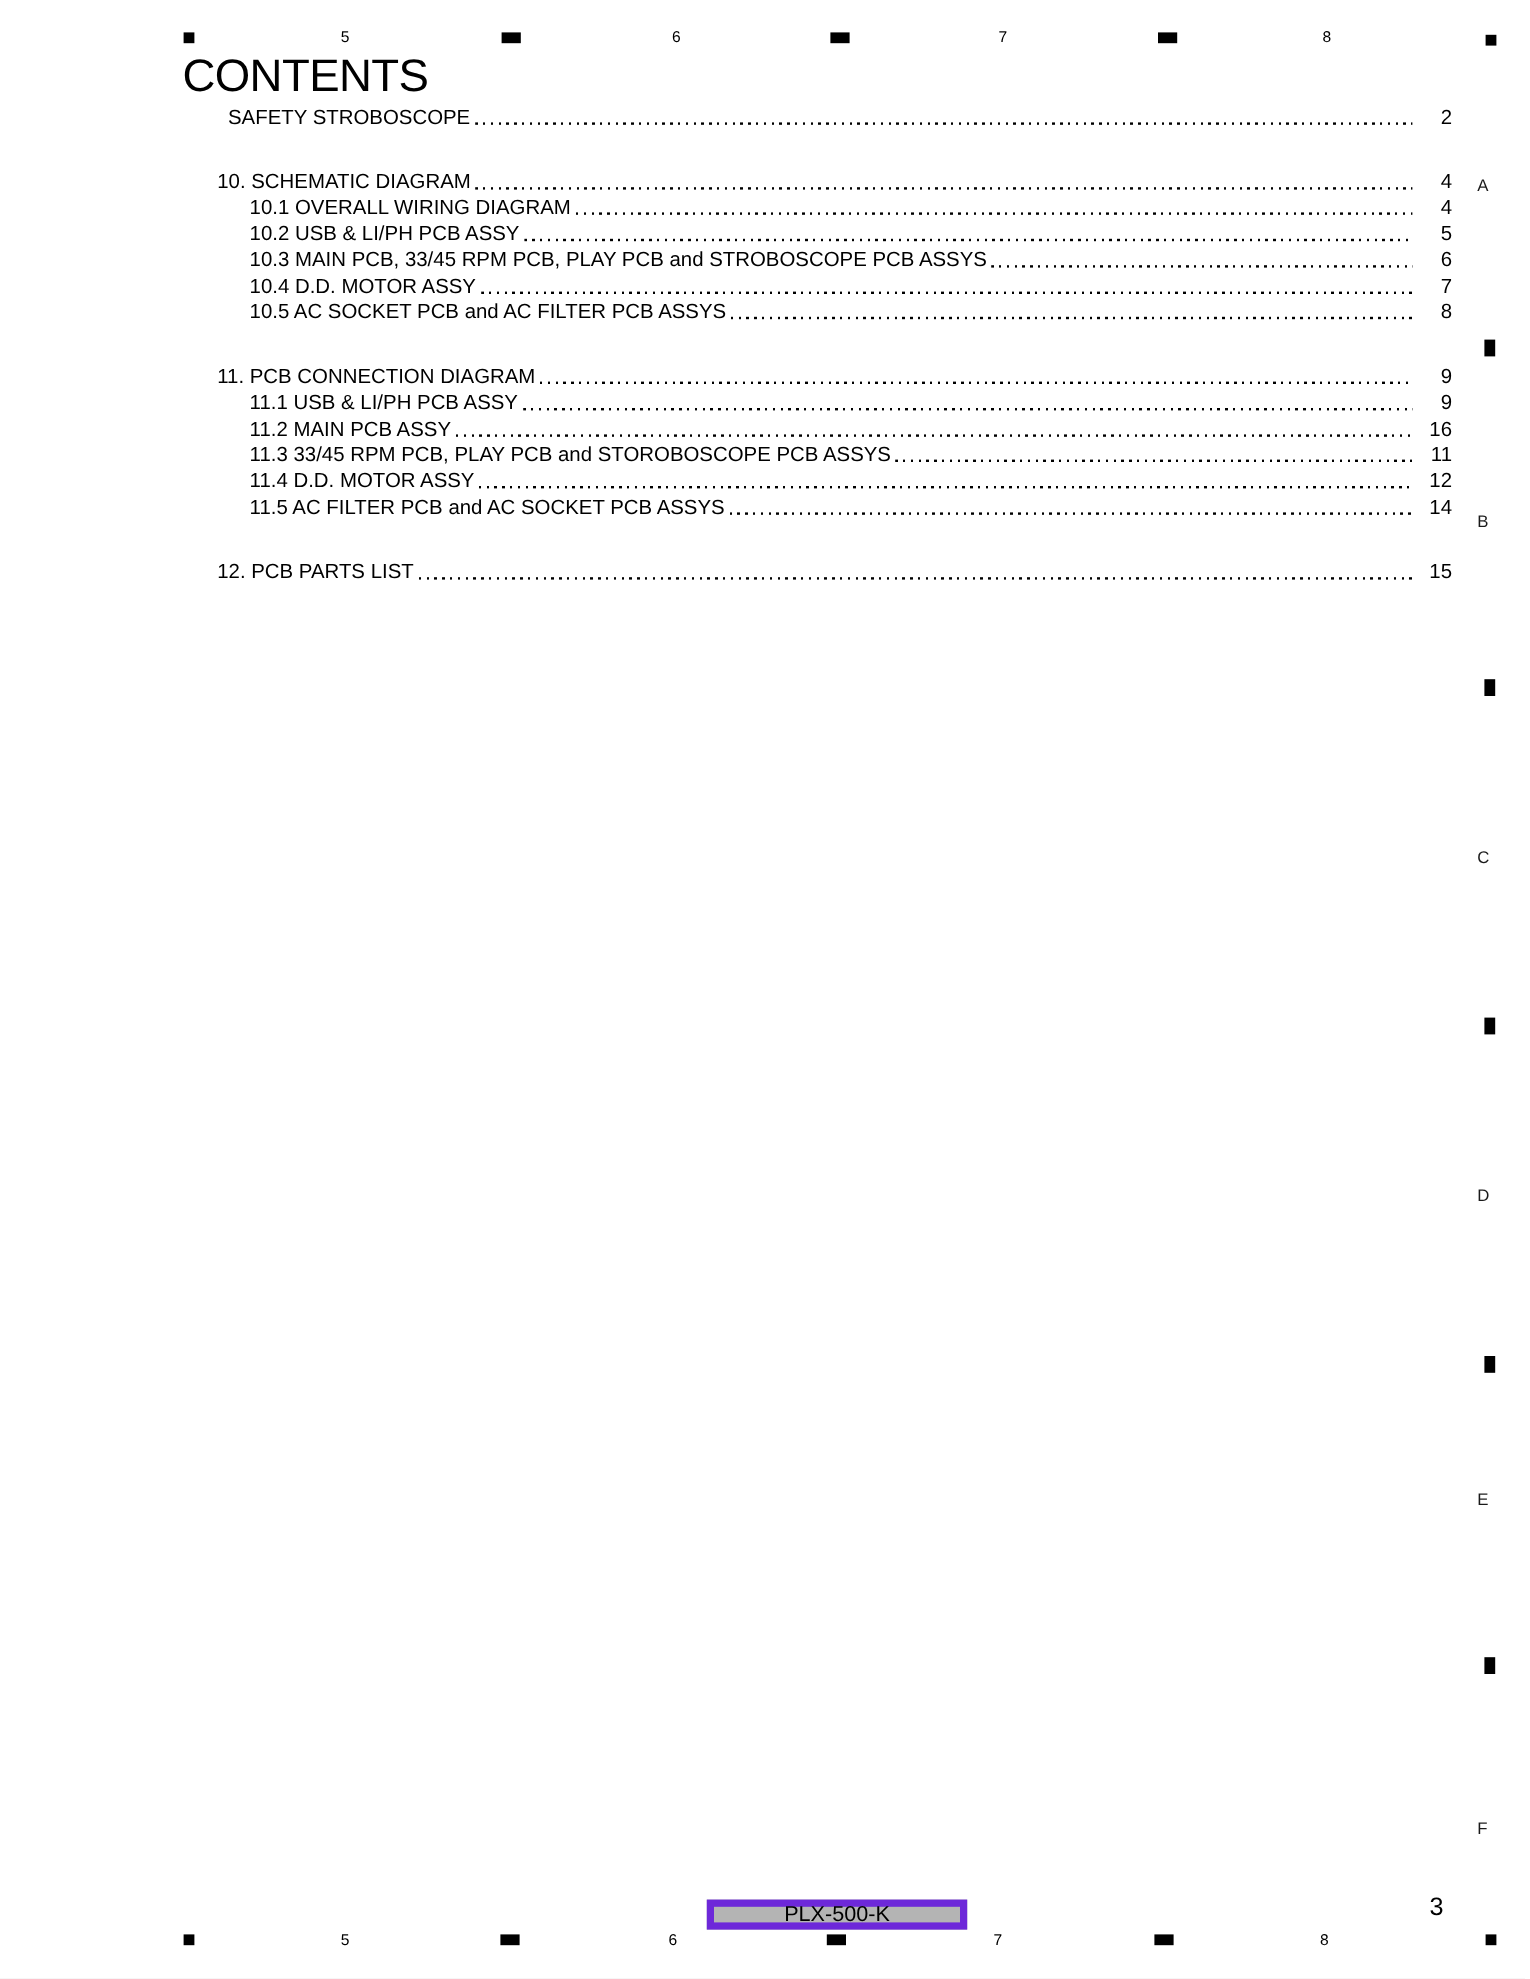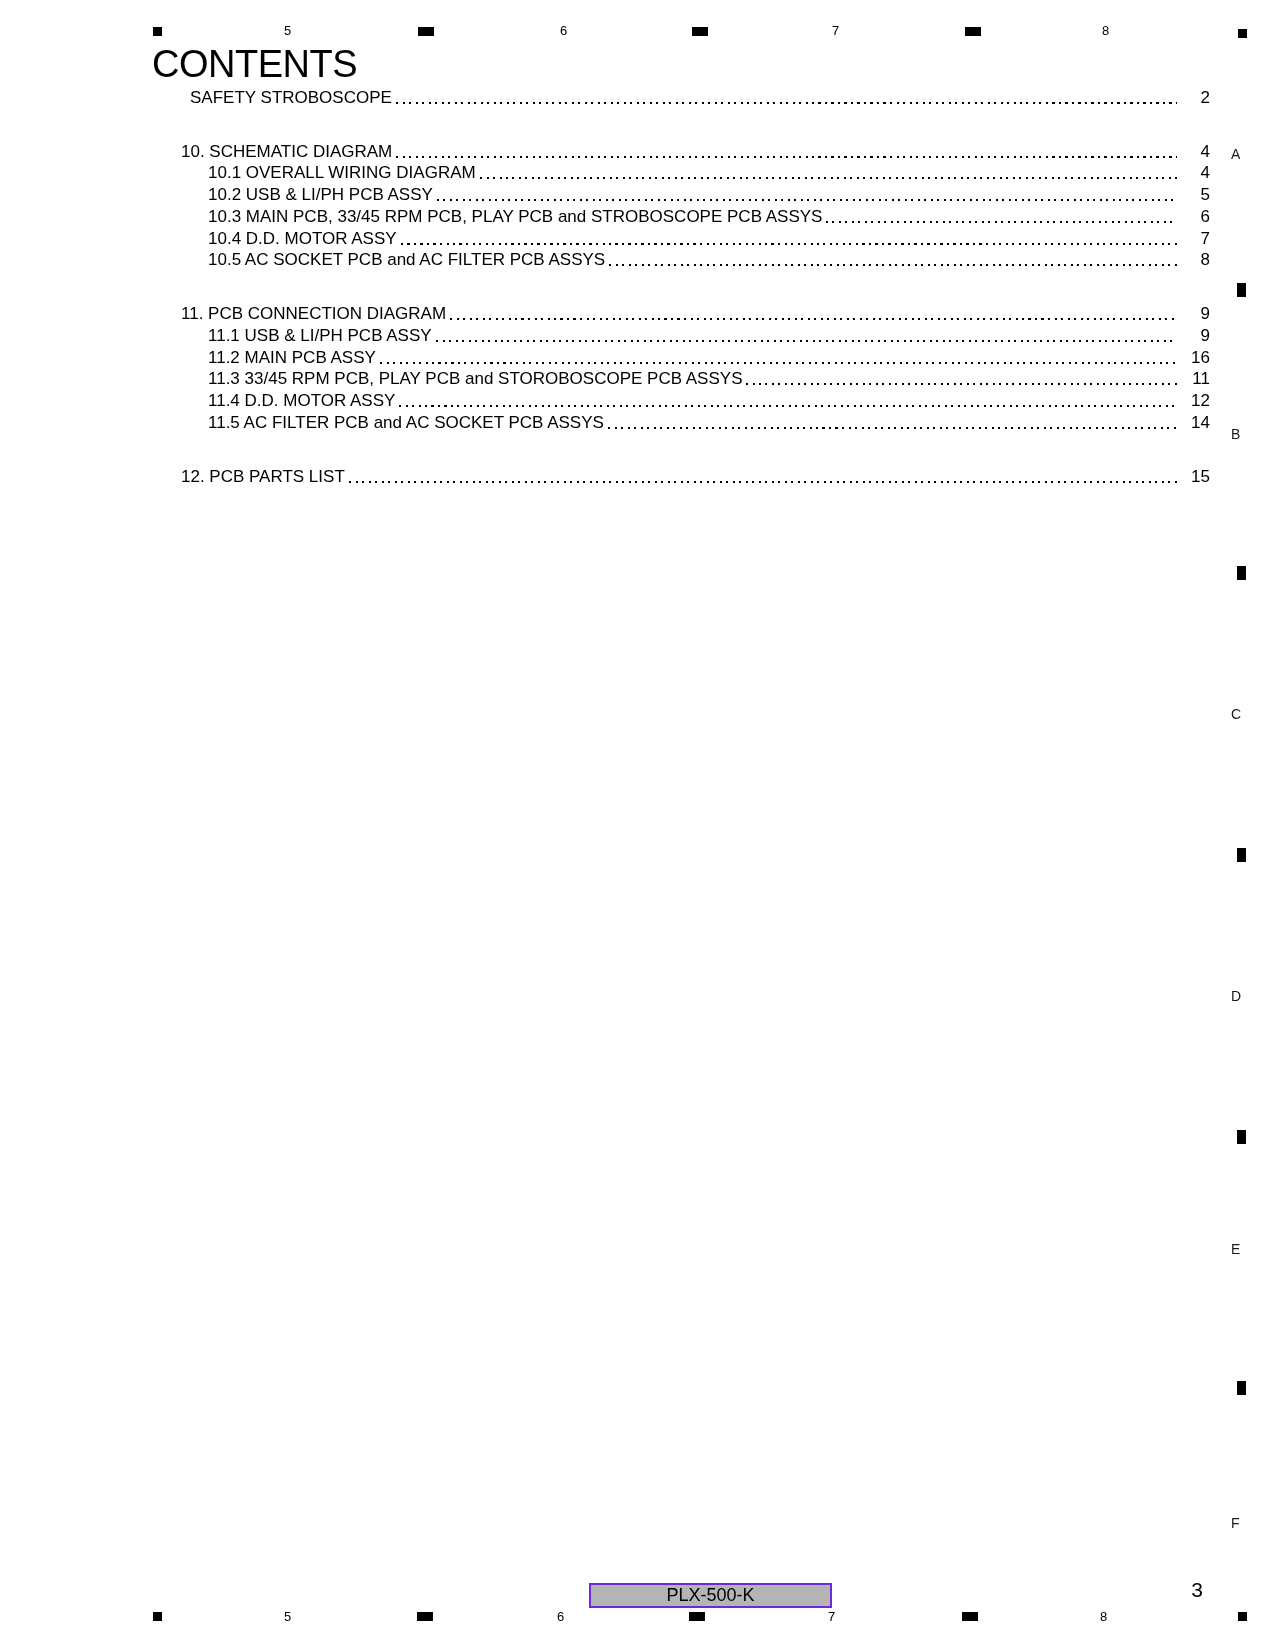--- a/index.html
+++ b/index.html
@@ -33,22 +33,22 @@
   }
   .toc-page{flex:0 0 auto;min-width:28px;text-align:right;}
   
   .sq{position:absolute;width:9px;height:9px;background:#000;}
   .bar{position:absolute;width:16px;height:9px;background:#000;}
   .vbar{position:absolute;width:9px;height:14px;background:#000;}
   .ruler-num{position:absolute;font-size:13px;line-height:15px;}
   .side-letter{position:absolute;font-size:14px;line-height:16px;color:#1a1a1a;}
   
   .model-badge{
-    position:absolute;left:589px;top:1583px;width:243px;height:25px;
-    background:#b4b4b4;border:2px solid #6d28d9;box-sizing:border-box;
+    position:absolute;left:589px;top:1583px;width:217px;height:25px;
+    background:#b4b4b4;border:6px solid #6d28d9;box-sizing:border-box;
     display:flex;align-items:center;justify-content:center;
     font-size:18px;color:#000;
   }
   .folio{position:absolute;left:1182px;top:1578px;width:30px;text-align:center;font-size:21px;}
 </style>
 </head>
 <body>
 
 <div class="page">
 

